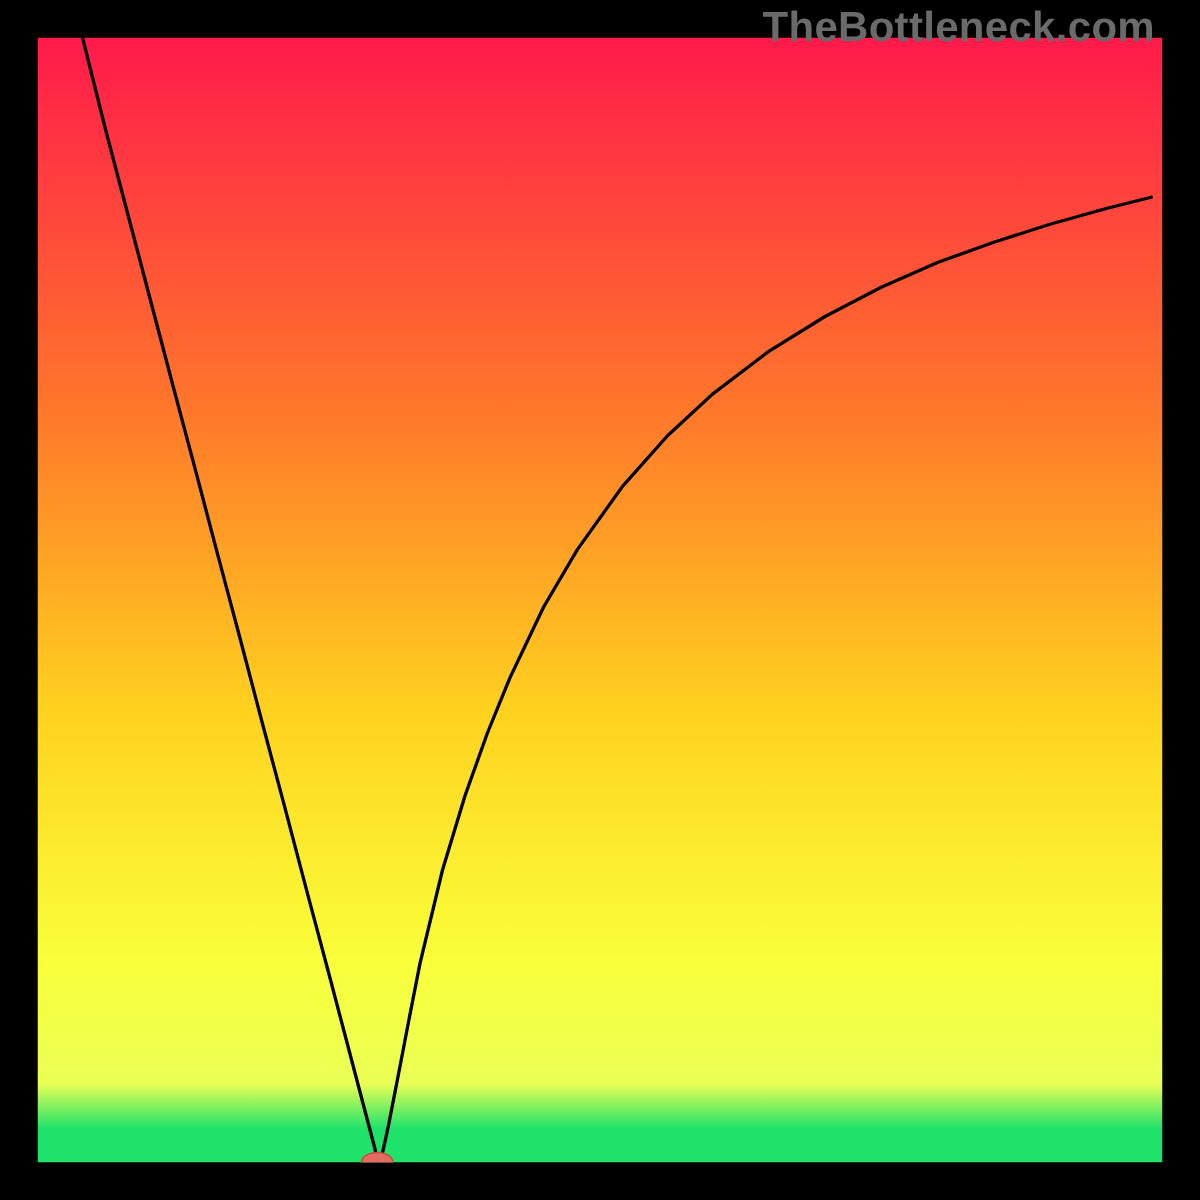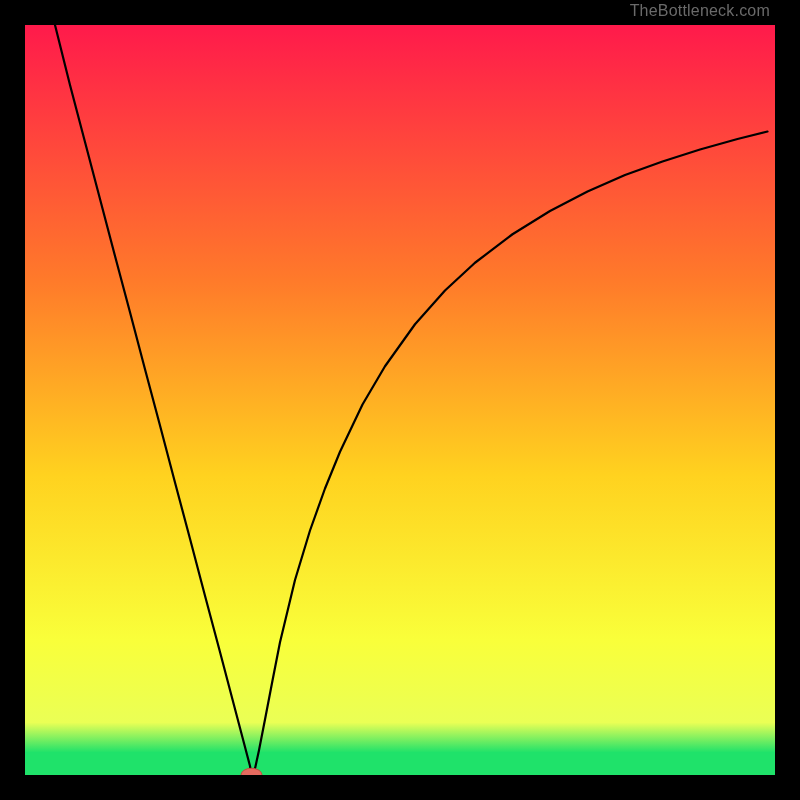--- a/index.html
+++ b/index.html
@@ -24,22 +24,22 @@
     left: 0;
     top: 0;
     width: 750px;
     height: 750px;
   }
   .watermark {
     position: absolute;
     top: 2px;
     right: 30px;
     color: #6a6a6a;
-    font-size: 16px;
-    font-weight: 400;
+    font-size: 28px;
+    font-weight: 700;
     letter-spacing: 0.2px;
   }
 </style>
 </head>
 <body>
 
 <div class="frame">
   <svg class="plot-area" viewBox="0 0 750 750" preserveAspectRatio="none">
     <defs>
       <linearGradient id="bg-grad" x1="0" y1="0" x2="0" y2="1">

